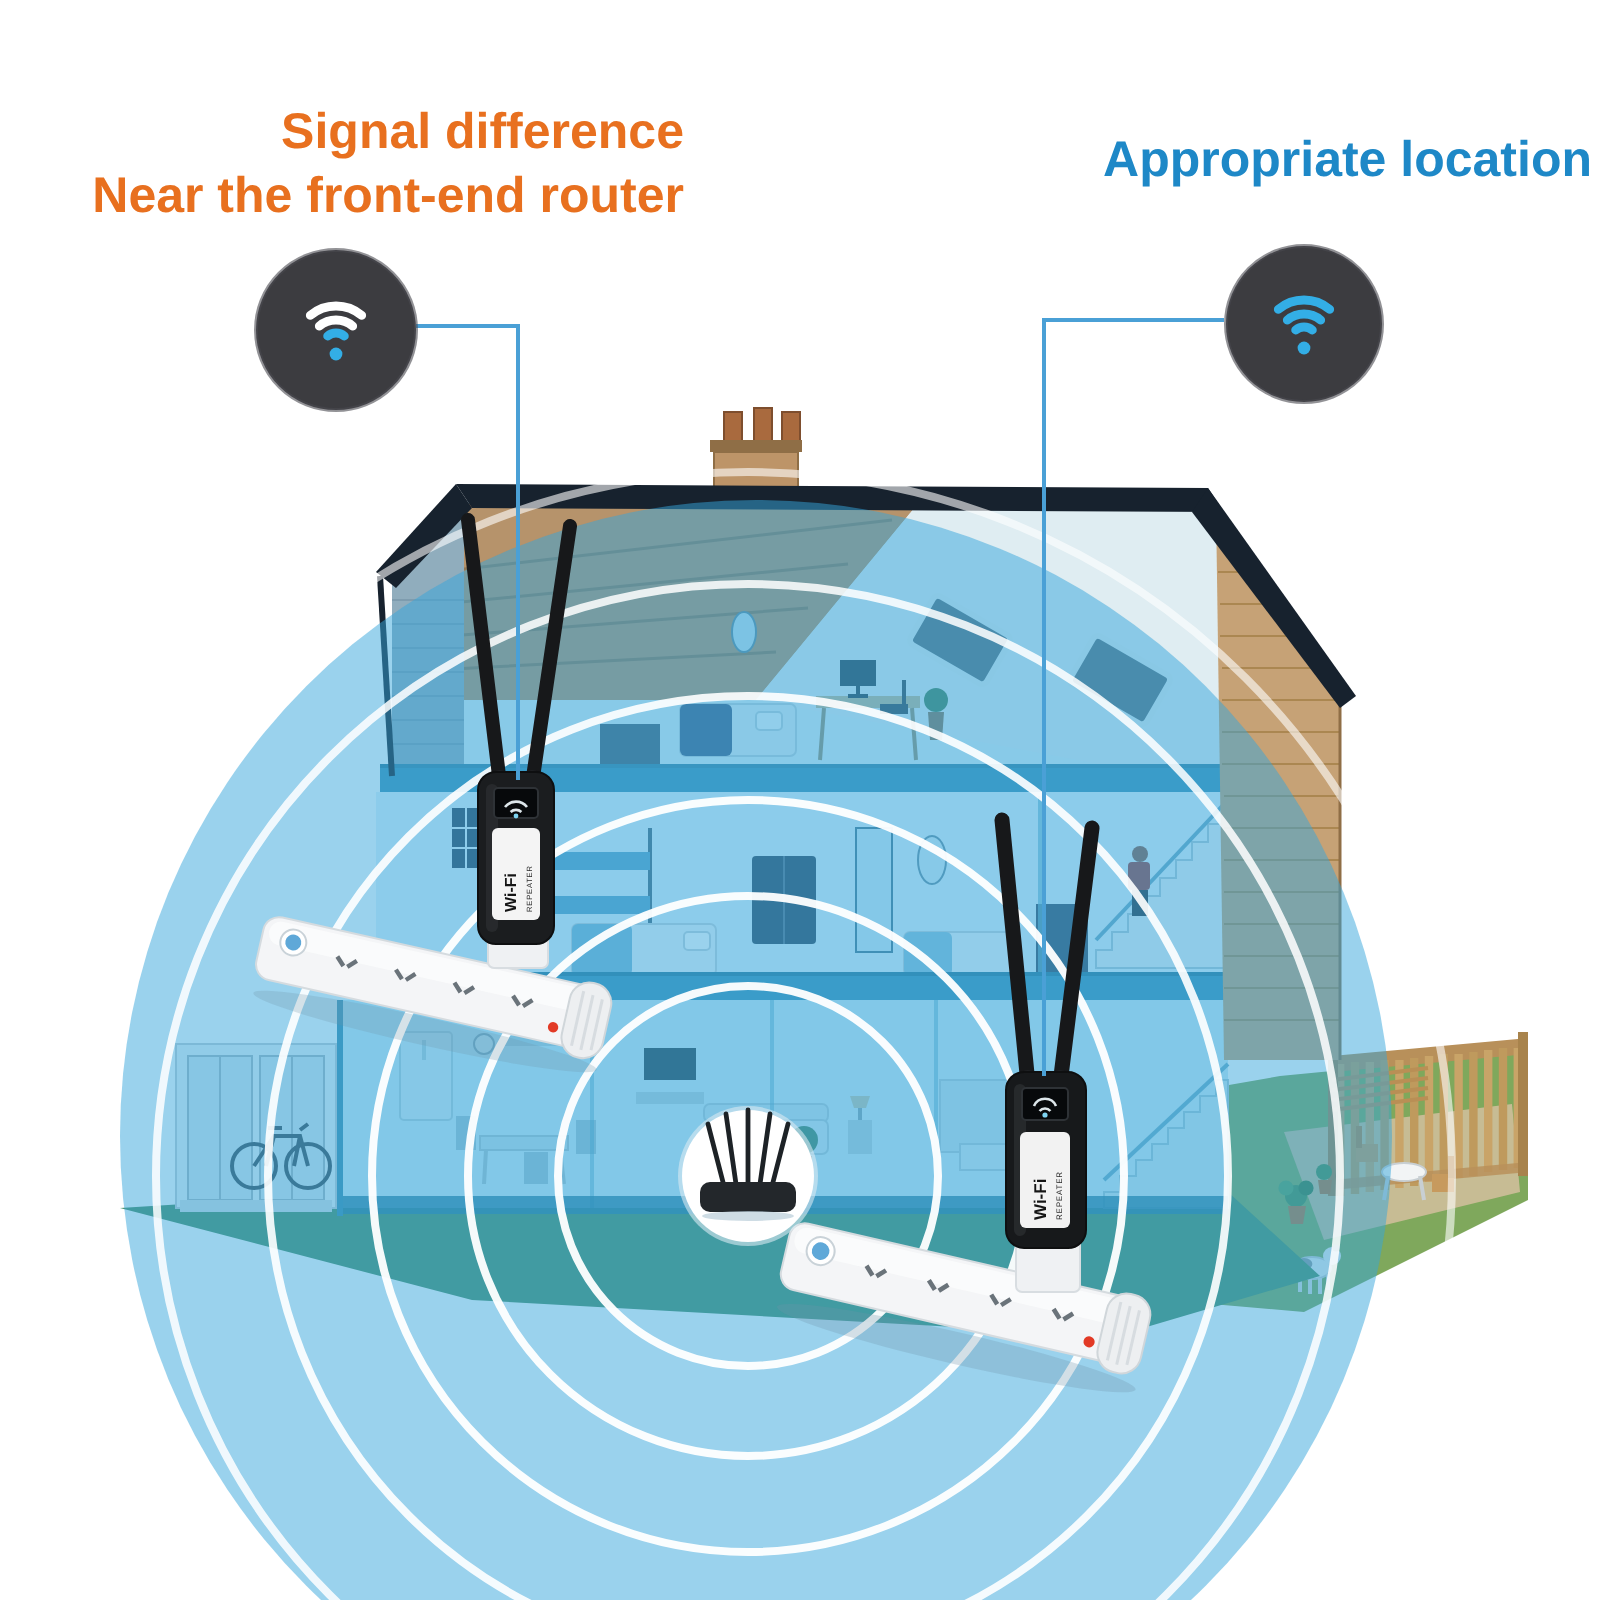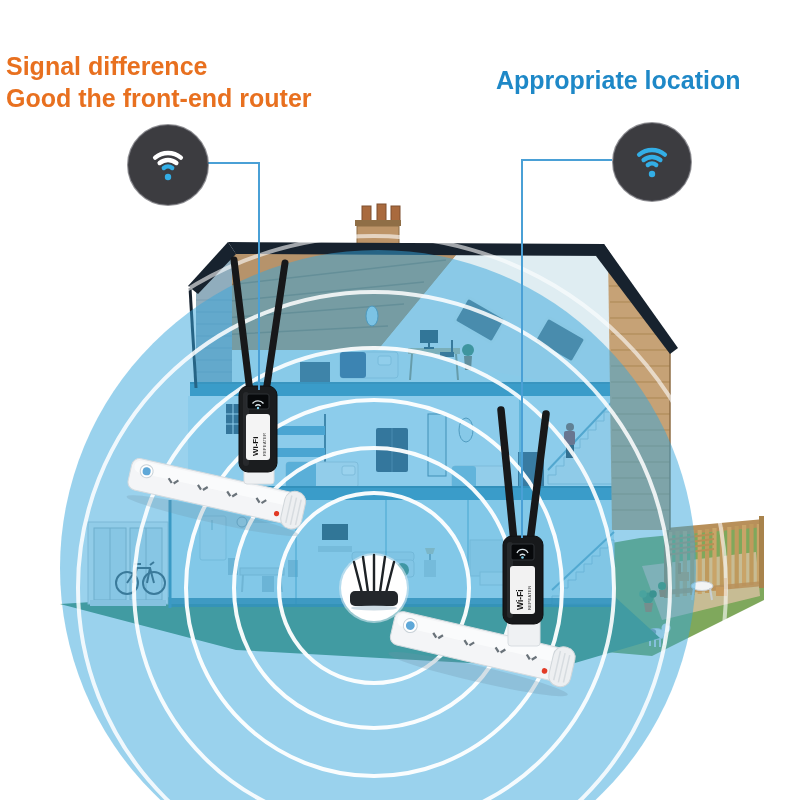--- a/index.html
+++ b/index.html
@@ -1,19 +1,19 @@
 <!DOCTYPE html>
 <html style="--left-title: #E8701F; --right-title: #1E88C7; --signal-fill: #35A5DC; --ring: #FFFFFF; --badge-bg: #3C3C40; --wifi-cyan: #33AEE6; --connector: #4AA0D6; --indicator-red: #E23A26; --power-button: #5FA8D8;"><head>
 <meta charset="utf-8">
 <style>
   html,body{margin:0;padding:0;background:#ffffff;}
   #canvas{position:relative;width:800px;height:800px;background:#ffffff;overflow:hidden;
           font-family:"Liberation Sans",sans-serif;}
   #scene{position:absolute;left:0;top:0;}
-  .title{position:absolute;text-align:left;font-weight:bold;font-size:25px;line-height:32px;letter-spacing:0;}
+  .title{position:absolute;text-align:right;font-weight:bold;font-size:25px;line-height:32px;letter-spacing:0;}
   .title-left{left:6px;top:50px;width:336px;color:var(--left-title,#E8701F);}
   .title-right{left:496px;top:64px;width:300px;color:var(--right-title,#1E88C7);}
   .ring{fill:none;stroke:var(--ring,#ffffff);}
   .connector{fill:none;stroke:var(--connector,#4AA0D6);stroke-width:2;}
   .badge-bg{fill:var(--badge-bg,#3C3C40);}
   .wifi-cyan-s{stroke:var(--wifi-cyan,#33AEE6);}
   .wifi-cyan-f{fill:var(--wifi-cyan,#33AEE6);}
   .overlay{fill:var(--signal-fill,#35A5DC);}
 </style>
 </head>
@@ -325,18 +325,18 @@
       <path class="wifi-cyan-s" d="M639.14,154.68 A20 20 0 0 1 664.86,154.68" stroke-width="4.4"></path>
       <path class="wifi-cyan-s" d="M643.64,160.04 A13 13 0 0 1 660.36,160.04" stroke-width="4.4"></path>
       <path class="wifi-cyan-s" d="M647.82,165.02 A6.5 6.5 0 0 1 656.18,165.02" stroke-width="4.4"></path>
       <circle class="wifi-cyan-f" cx="652" cy="174" r="3.2" stroke="none"></circle>
     </g>
   </g>
 </svg>
 
   <div class="title title-left">
     <div>Signal difference</div>
-    <div>Good the front-end router</div>
+    <div>Near the front-end router</div>
   </div>
   <div class="title title-right">
     <div>Appropriate location</div>
   </div>
 </div>
 
 </body></html>

